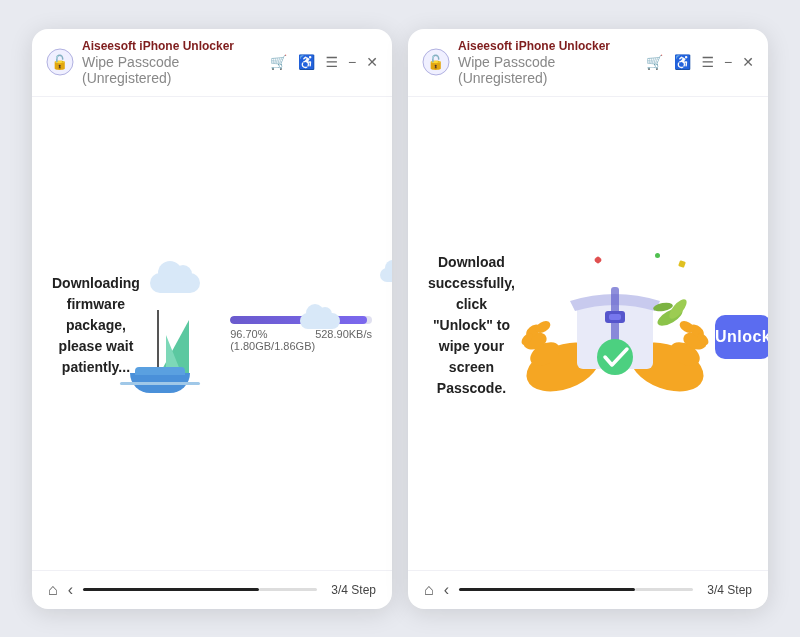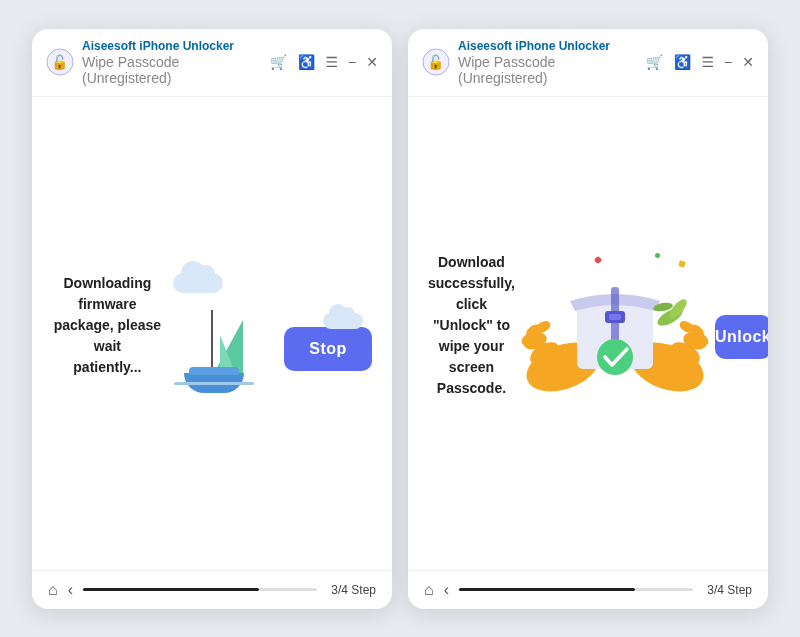--- a/index.html
+++ b/index.html
@@ -35,21 +35,21 @@
       height: 28px;
       margin-right: 8px;
       flex-shrink: 0;
     }
     .titlebar-text {
       flex: 1;
     }
     .titlebar-title {
       font-size: 12px;
       font-weight: 600;
-      color: #0369a1;
+      color: #7f1d1d;
       line-height: 1.3;
     }
     .titlebar-subtitle {
       font-size: 14px;
       color: #888;
     }
     .titlebar-icons {
       display: flex;
       align-items: center;
       gap: 10px;
@@ -296,22 +296,30 @@
       <div class="cloud cloud-3"></div>
       <div class="sailboat">
         <div class="boat-mast"></div>
         <div class="sail-main"></div>
         <div class="sail-front"></div>
         <div class="boat-hull"></div>
         <div class="water-line"></div>
       </div>
     </div>
 
-
-    <button class="action-button" style="margin-top: 32px;">Stop</button>
+    <div class="progress-container">
+      <div class="progress-bar-bg">
+        <div class="progress-bar-fill" style="width: 96.7%"></div>
+      </div>
+      <div class="progress-labels">
+        <span>96.70% (1.80GB/1.86GB)</span>
+        <span>528.90KB/s</span>
+      </div>
+    </div>
+
   </div>
 
   <div class="bottombar">
     <span class="bottom-icon">⌂</span>
     <span class="bottom-icon">‹</span>
     <div class="progress-line-container">
       <div class="progress-line-filled"></div>
       <div class="progress-line-empty"></div>
     </div>
     <span class="step-text">3/4 Step</span>

